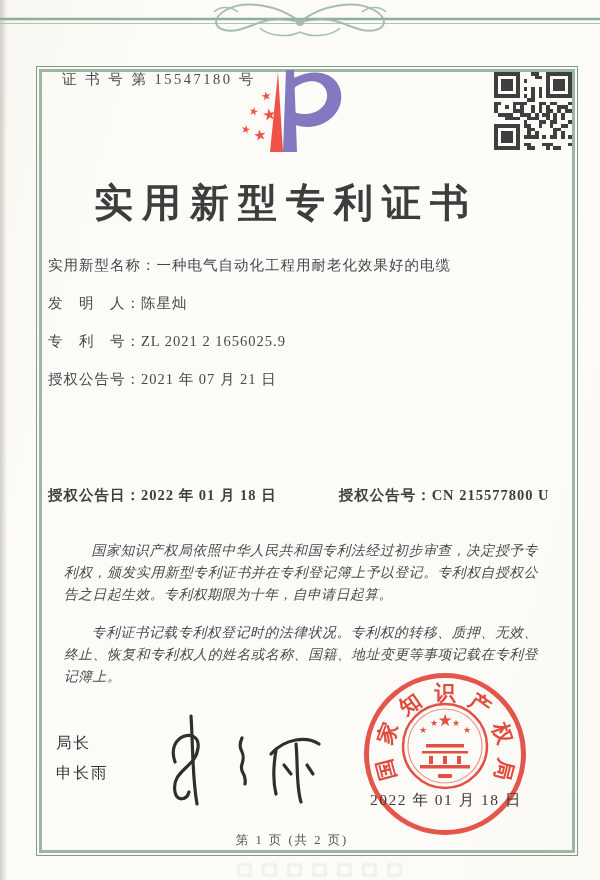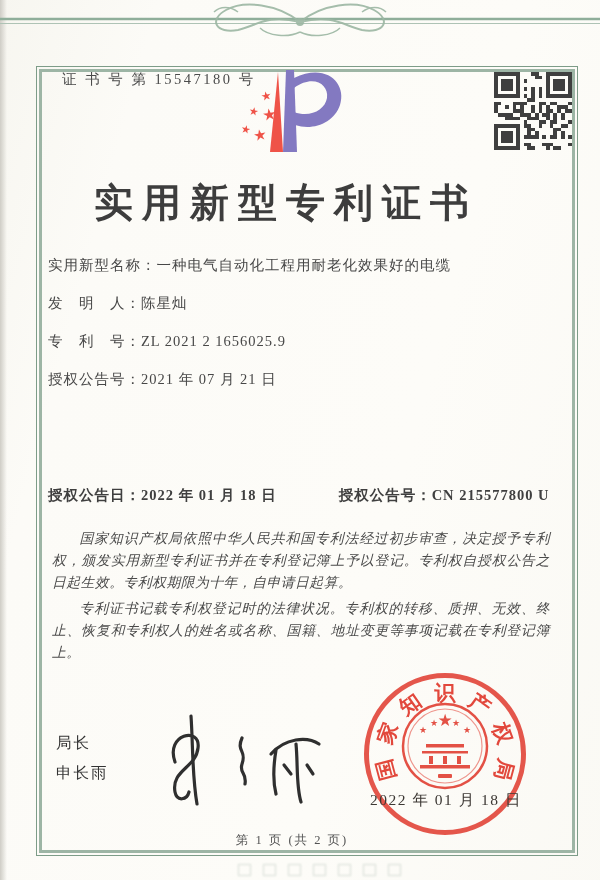--- a/index.html
+++ b/index.html
@@ -27,21 +27,21 @@
   .fields{position:absolute;left:48px;top:254px;width:508px;font-size:14.5px;color:#474747;}
   .field-row{height:38px;line-height:22px;letter-spacing:1px;}
   .f-label{color:#474747;}
   .f-value{color:#474747;}
   .grant-row{position:absolute;left:48px;top:484px;width:508px;font-size:14.5px;
     line-height:22px;letter-spacing:1px;display:flex;font-weight:bold;}
   .grant-cell-right{margin-left:62px;}
   
   .body-text{position:absolute;left:48px;top:524px;width:506px;
     font-size:13.8px;line-height:22px;color:#4a4a4a;text-align:justify;letter-spacing:0.5px;}
-  .body-text p{margin:4px;text-indent:2em;font-style:italic;}
+  .body-text p{margin:16px;text-indent:2em;font-style:italic;}
   
   .signer{position:absolute;left:56px;top:728px;font-size:15.5px;color:#333;
     font-family:"Liberation Sans","DejaVu Sans",sans-serif;line-height:30px;letter-spacing:2px;}
   .signature{position:absolute;left:145px;top:710px;}
   
   .seal-ring{position:absolute;left:364px;top:673px;width:152px;height:152px;border-radius:50%;
     border:5px solid var(--seal-red,#e2483c);opacity:.92;}
   .seal-text{position:absolute;left:445px;top:754px;width:0;height:0;}
   .seal-char{position:absolute;left:0;top:0;font-size:21px;font-weight:bold;
     color:var(--seal-red,#e2483c);font-family:"Liberation Sans","DejaVu Sans",sans-serif;}

